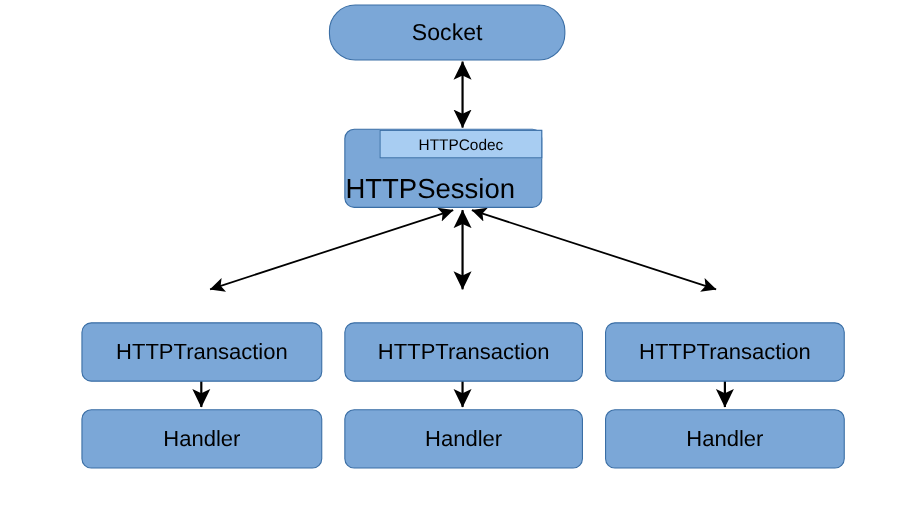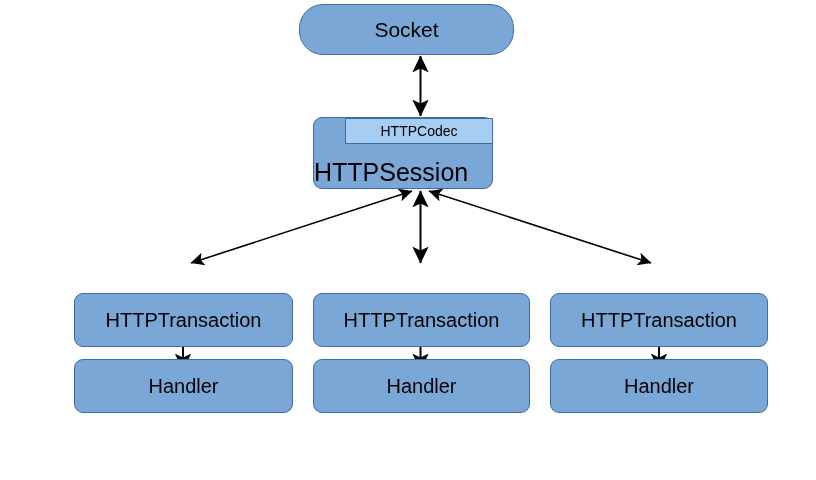--- a/index.html
+++ b/index.html
@@ -92,21 +92,21 @@
     height: 54px;
     margin-top: 28px;
   }
   .row-transaction .node-label { font-size: 20px; }
   #node-transaction-0 { left: 74px;  width: 219px; }
   #node-transaction-1 { left: 313px; width: 217px; }
   #node-transaction-2 { left: 550px; width: 218px; }
 
   
   .row-handler {
-    top: 359px;
+    top: 372px;
     height: 54px;
   }
   .row-handler .node-label { font-size: 20px; }
   #node-handler-0 { left: 74px;  width: 219px; }
   #node-handler-1 { left: 313px; width: 217px; }
   #node-handler-2 { left: 550px; width: 218px; }
 </style>
 </head>
 <body>
 

